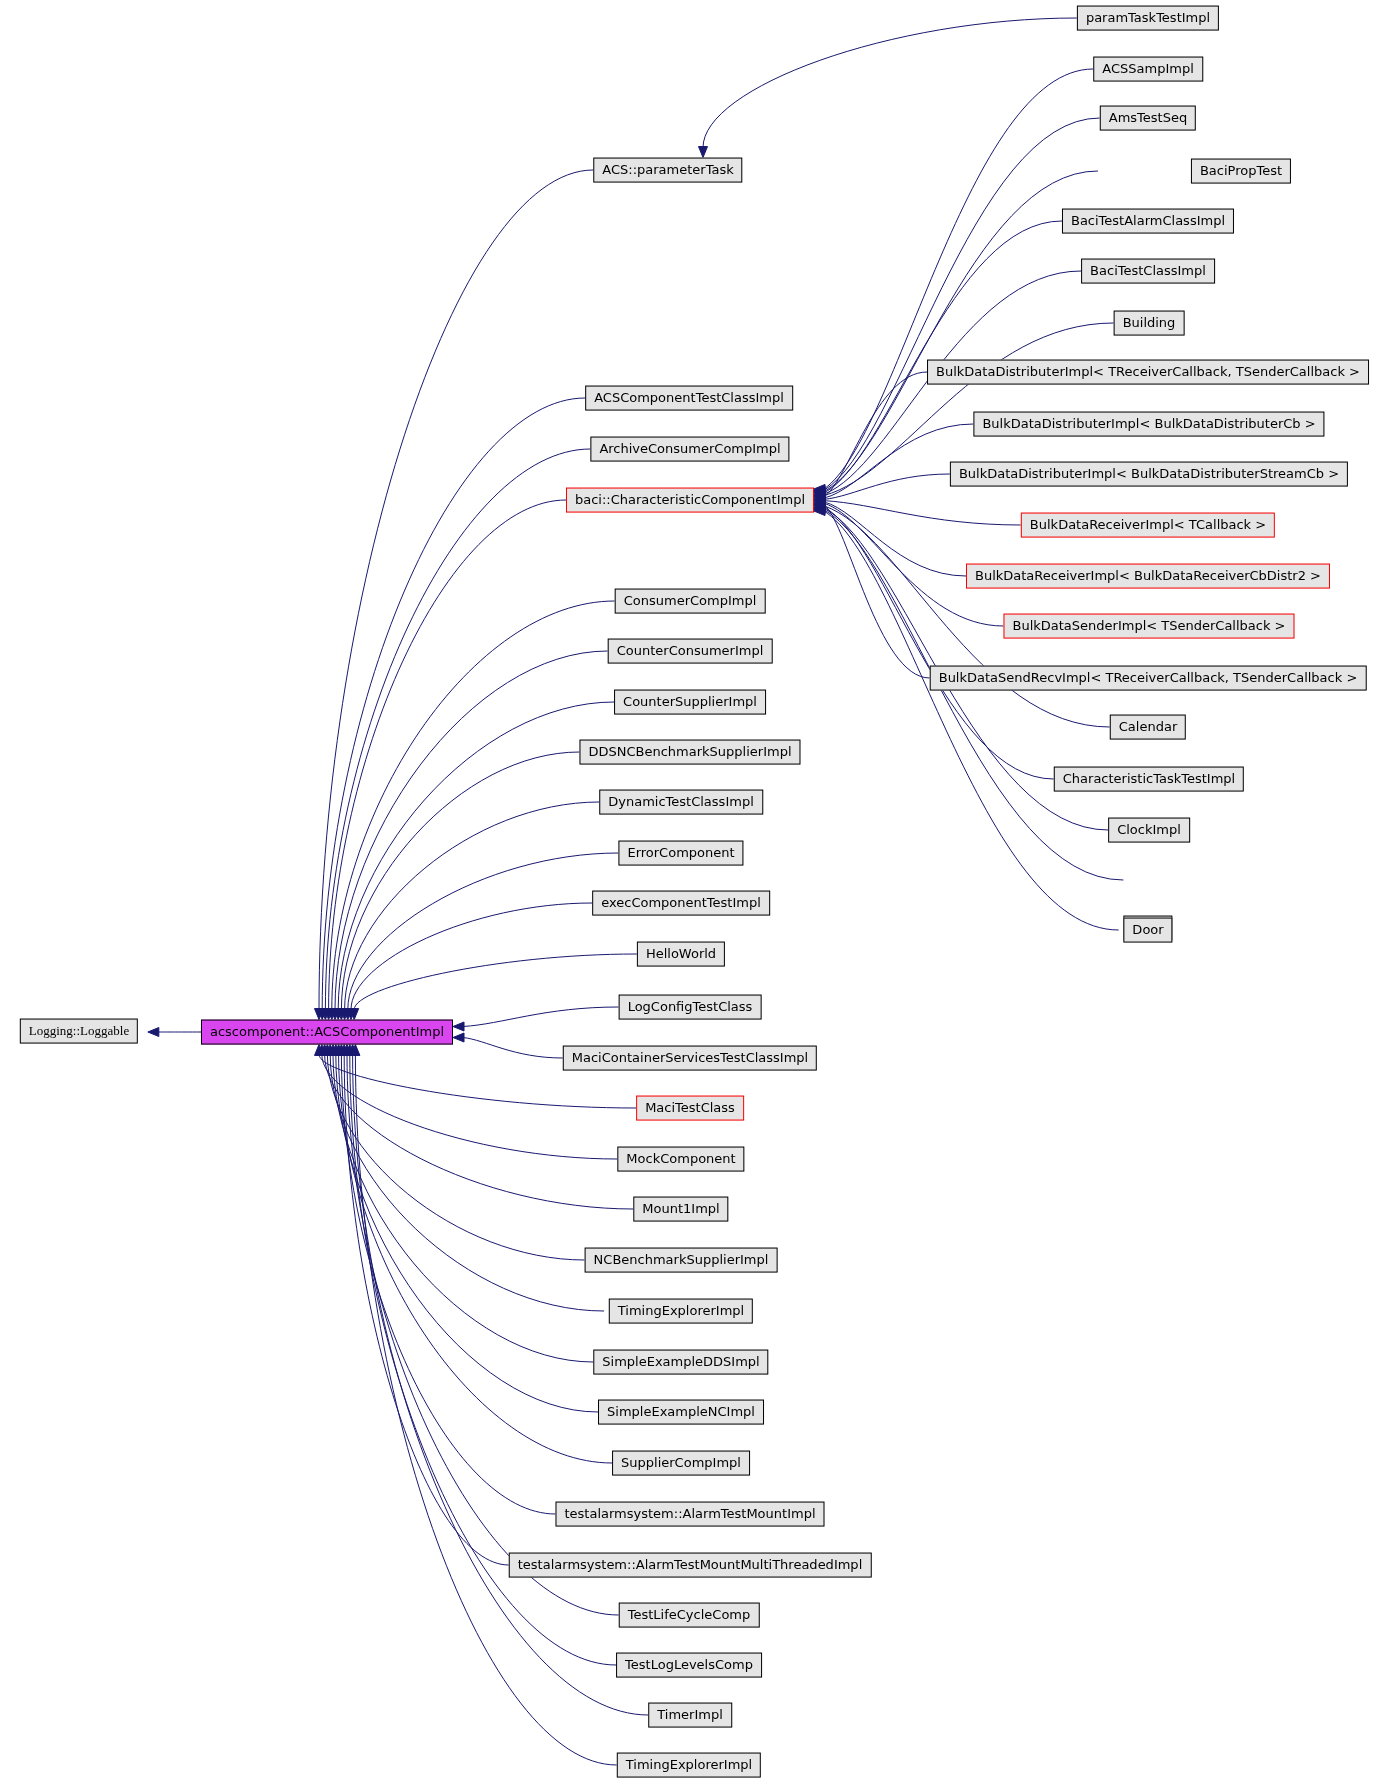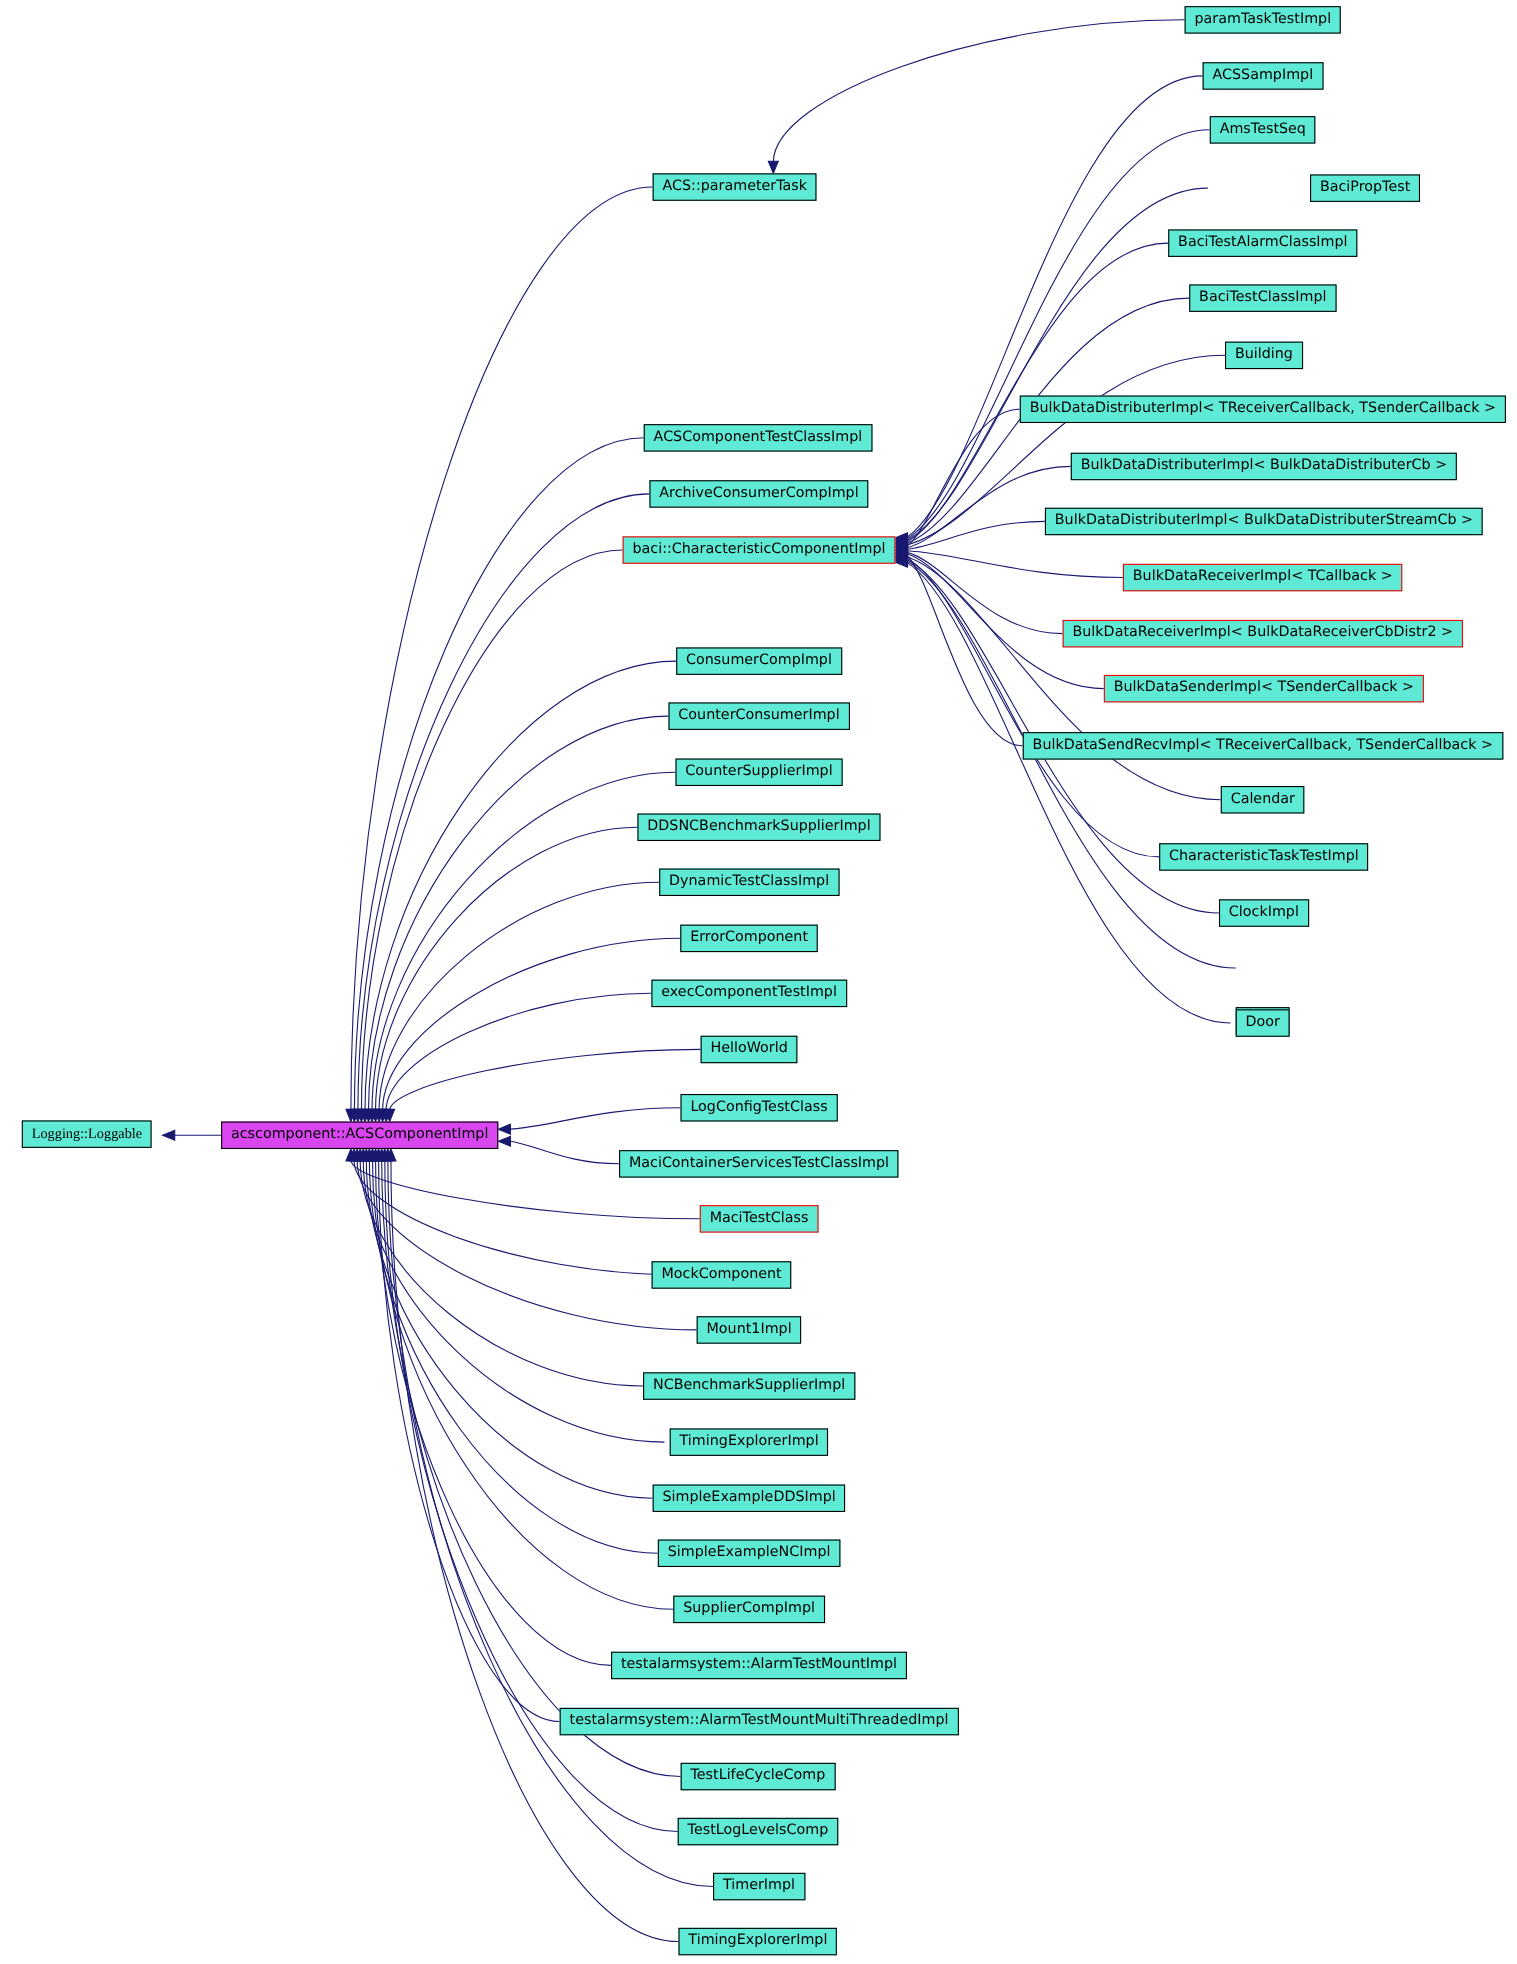--- a/index.html
+++ b/index.html
@@ -7,21 +7,21 @@
     position:relative;
     width:1379px;height:1785px;
     background:#ffffff;
     font-family:"DejaVu Sans", sans-serif;
     overflow:hidden;
   }
   #edges{position:absolute;left:0;top:0;z-index:0;}
   .node{
     position:absolute;
     transform:translate(-50%,-50%);
-    background:#5eead4;
+    background:#e5e5e5;
     border:1px solid #000000;
     padding:3px 8px;
     font-size:13px;
     line-height:1.3;
     white-space:nowrap;
     color:#000000;
     z-index:1;
   }
   .node.red{border-color:#ff0000;}
   .node.selected{background:#d946ef;}
@@ -139,21 +139,21 @@
       <div class="node plain" style="left: 690px; top: 651px;">CounterConsumerImpl</div>
       <div class="node plain" style="left: 690px; top: 702px;">CounterSupplierImpl</div>
       <div class="node plain" style="left: 690px; top: 752px;">DDSNCBenchmarkSupplierImpl</div>
       <div class="node plain" style="left: 681px; top: 802px;">DynamicTestClassImpl</div>
       <div class="node plain" style="left: 681px; top: 853px;">ErrorComponent</div>
       <div class="node plain" style="left: 681px; top: 903px;">execComponentTestImpl</div>
       <div class="node plain" style="left: 681px; top: 954px;">HelloWorld</div>
       <div class="node plain" style="left: 690px; top: 1007px;">LogConfigTestClass</div>
       <div class="node plain" style="left: 690px; top: 1058px;">MaciContainerServicesTestClassImpl</div>
       <div class="node red" style="left: 690px; top: 1108px; text-align: center;">MaciTestClass</div>
-      <div class="node plain" style="left: 656px; top: 1159px;">MockComponent</div>
+      <div class="node plain" style="left: 681px; top: 1159px;">MockComponent</div>
       <div class="node plain" style="left: 681px; top: 1209px;">Mount1Impl</div>
       <div class="node plain" style="left: 681px; top: 1260px;">NCBenchmarkSupplierImpl</div>
       <div class="node plain" style="left: 681px; top: 1311px;">TimingExplorerImpl</div>
       <div class="node plain" style="left: 681px; top: 1362px;">SimpleExampleDDSImpl</div>
       <div class="node plain" style="left: 681px; top: 1412px;">SimpleExampleNCImpl</div>
       <div class="node plain" style="left: 681px; top: 1463px;">SupplierCompImpl</div>
       <div class="node plain" style="left: 690px; top: 1514px;">testalarmsystem::AlarmTestMountImpl</div>
       <div class="node plain" style="left: 690px; top: 1565px;">testalarmsystem::AlarmTestMountMultiThreadedImpl</div>
       <div class="node plain" style="left: 689px; top: 1615px;">TestLifeCycleComp</div>
       <div class="node plain" style="left: 689px; top: 1665px;">TestLogLevelsComp</div>

